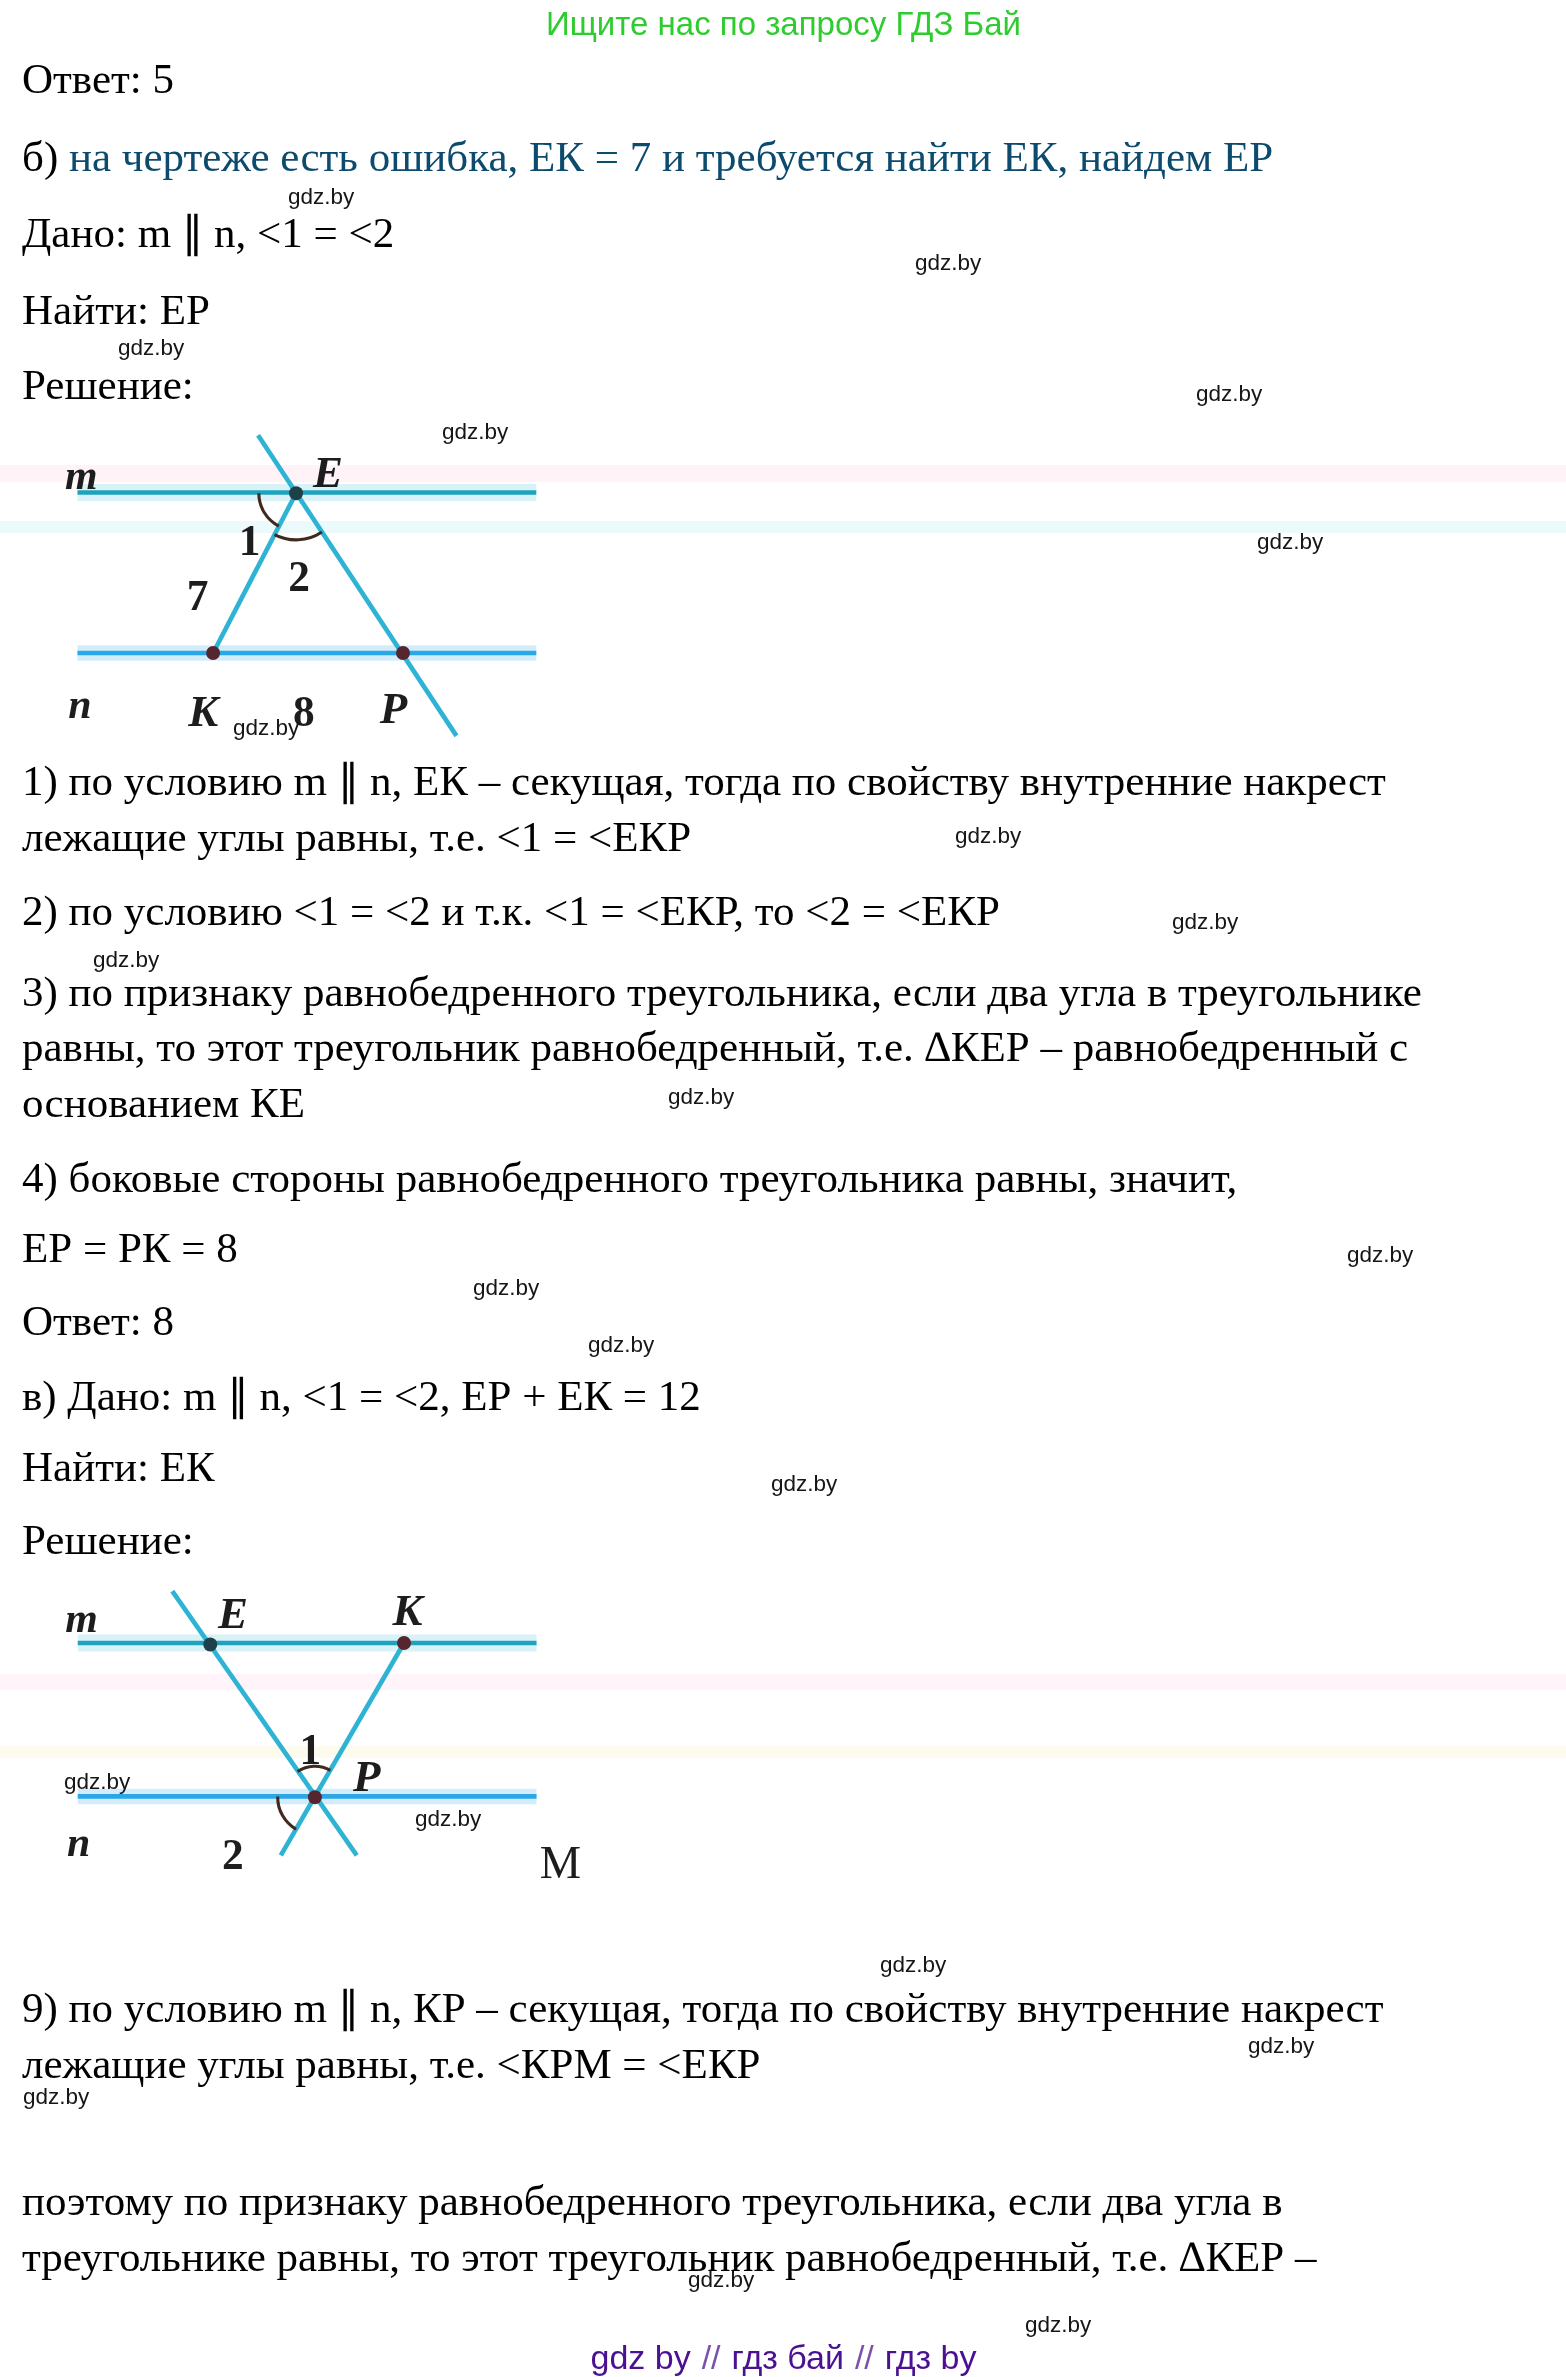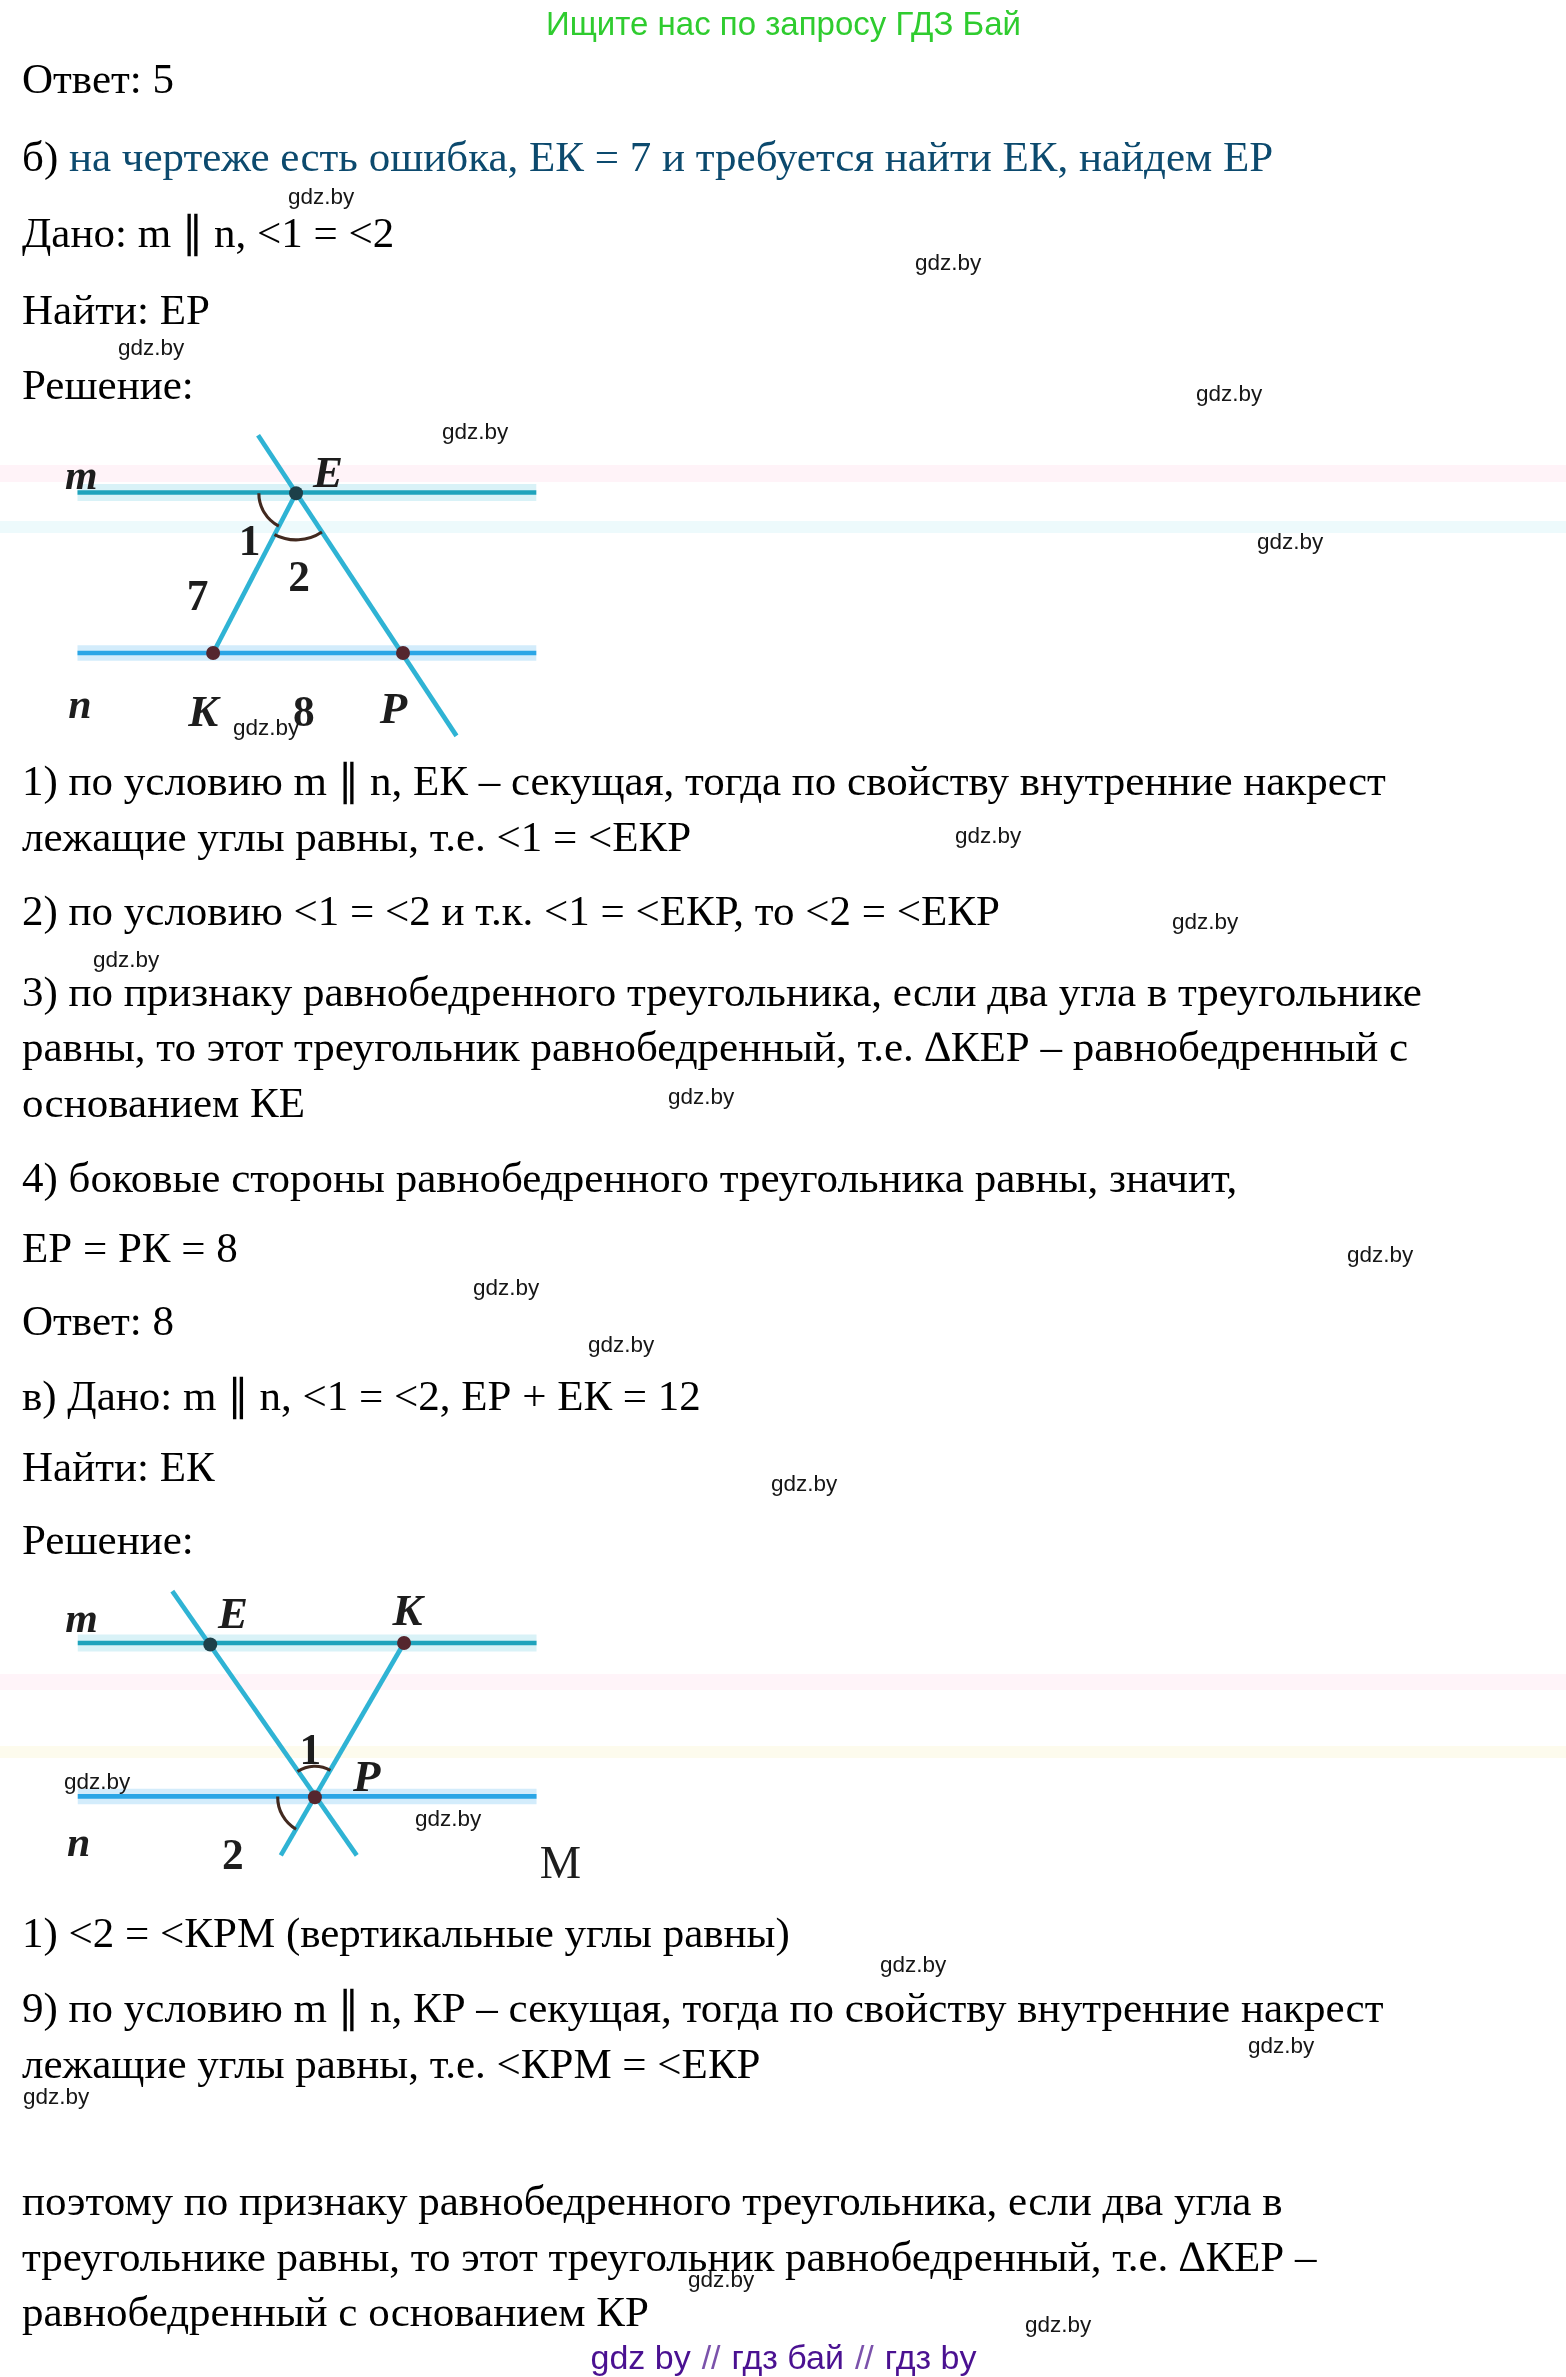--- a/index.html
+++ b/index.html
@@ -49,26 +49,24 @@
   <div class="t" style="left:22px; top:1022px;">равны, то этот треугольник равнобедренный, т.е. ∆КЕР – равнобедренный с</div>
   <div class="t" style="left:22px; top:1078px;">основанием КЕ</div>
   <div class="t" style="left:22px; top:1153px;">4) боковые стороны равнобедренного треугольника равны, значит,</div>
   <div class="t" style="left:22px; top:1223px;">ЕР = РК = 8</div>
   <div class="t" style="left:22px; top:1296px;">Ответ: 8</div>
 
   <div class="t" style="left:22px; top:1371px;">в) Дано: m ∥ n, &lt;1 = &lt;2, ЕР + ЕК = 12</div>
   <div class="t" style="left:22px; top:1442px;">Найти: ЕК</div>
   <div class="t" style="left:22px; top:1515px;">Решение:</div>
 
-  <div class="t" style="left:22px; top:1908px;">1) &lt;2 = &lt;КРМ (вертикальные углы равны)</div>
   <div class="t" style="left:22px; top:1983px;">9) по условию m ∥ n, КР – секущая, тогда по свойству внутренние накрест</div>
   <div class="t" style="left:22px; top:2039px;">лежащие углы равны, т.е. &lt;КРМ = &lt;ЕКР</div>
   <div class="t" style="left:22px; top:2176px;">поэтому по признаку равнобедренного треугольника, если два угла в</div>
   <div class="t" style="left:22px; top:2232px;">треугольнике равны, то этот треугольник равнобедренный, т.е. ∆КЕР –</div>
-  <div class="t" style="left:22px; top:2287px;">равнобедренный с основанием КР</div>
 
   <div class="streak" style="top:465px; height:17px; background:rgba(255,214,232,0.30);"></div>
   <div class="streak" style="top:521px; height:12.4px; background:rgba(214,244,248,0.45);"></div>
   <div class="streak" style="top:1674px; height:15.5px; background:rgba(255,214,232,0.28);"></div>
   <div class="streak" style="top:1746px; height:12.4px; background:rgba(250,246,214,0.45);"></div>
 
   <svg style="top:422px;" width="558" height="341" viewBox="0 0 720 440">
     <line x1="100" y1="91" x2="692" y2="91" stroke="#d9f2f7" stroke-width="22"></line>
     <line x1="100" y1="298" x2="692" y2="298" stroke="#d3ecfb" stroke-width="20"></line>
     <line x1="100" y1="91" x2="692" y2="91" stroke="#1fa3bc" stroke-width="6"></line>

